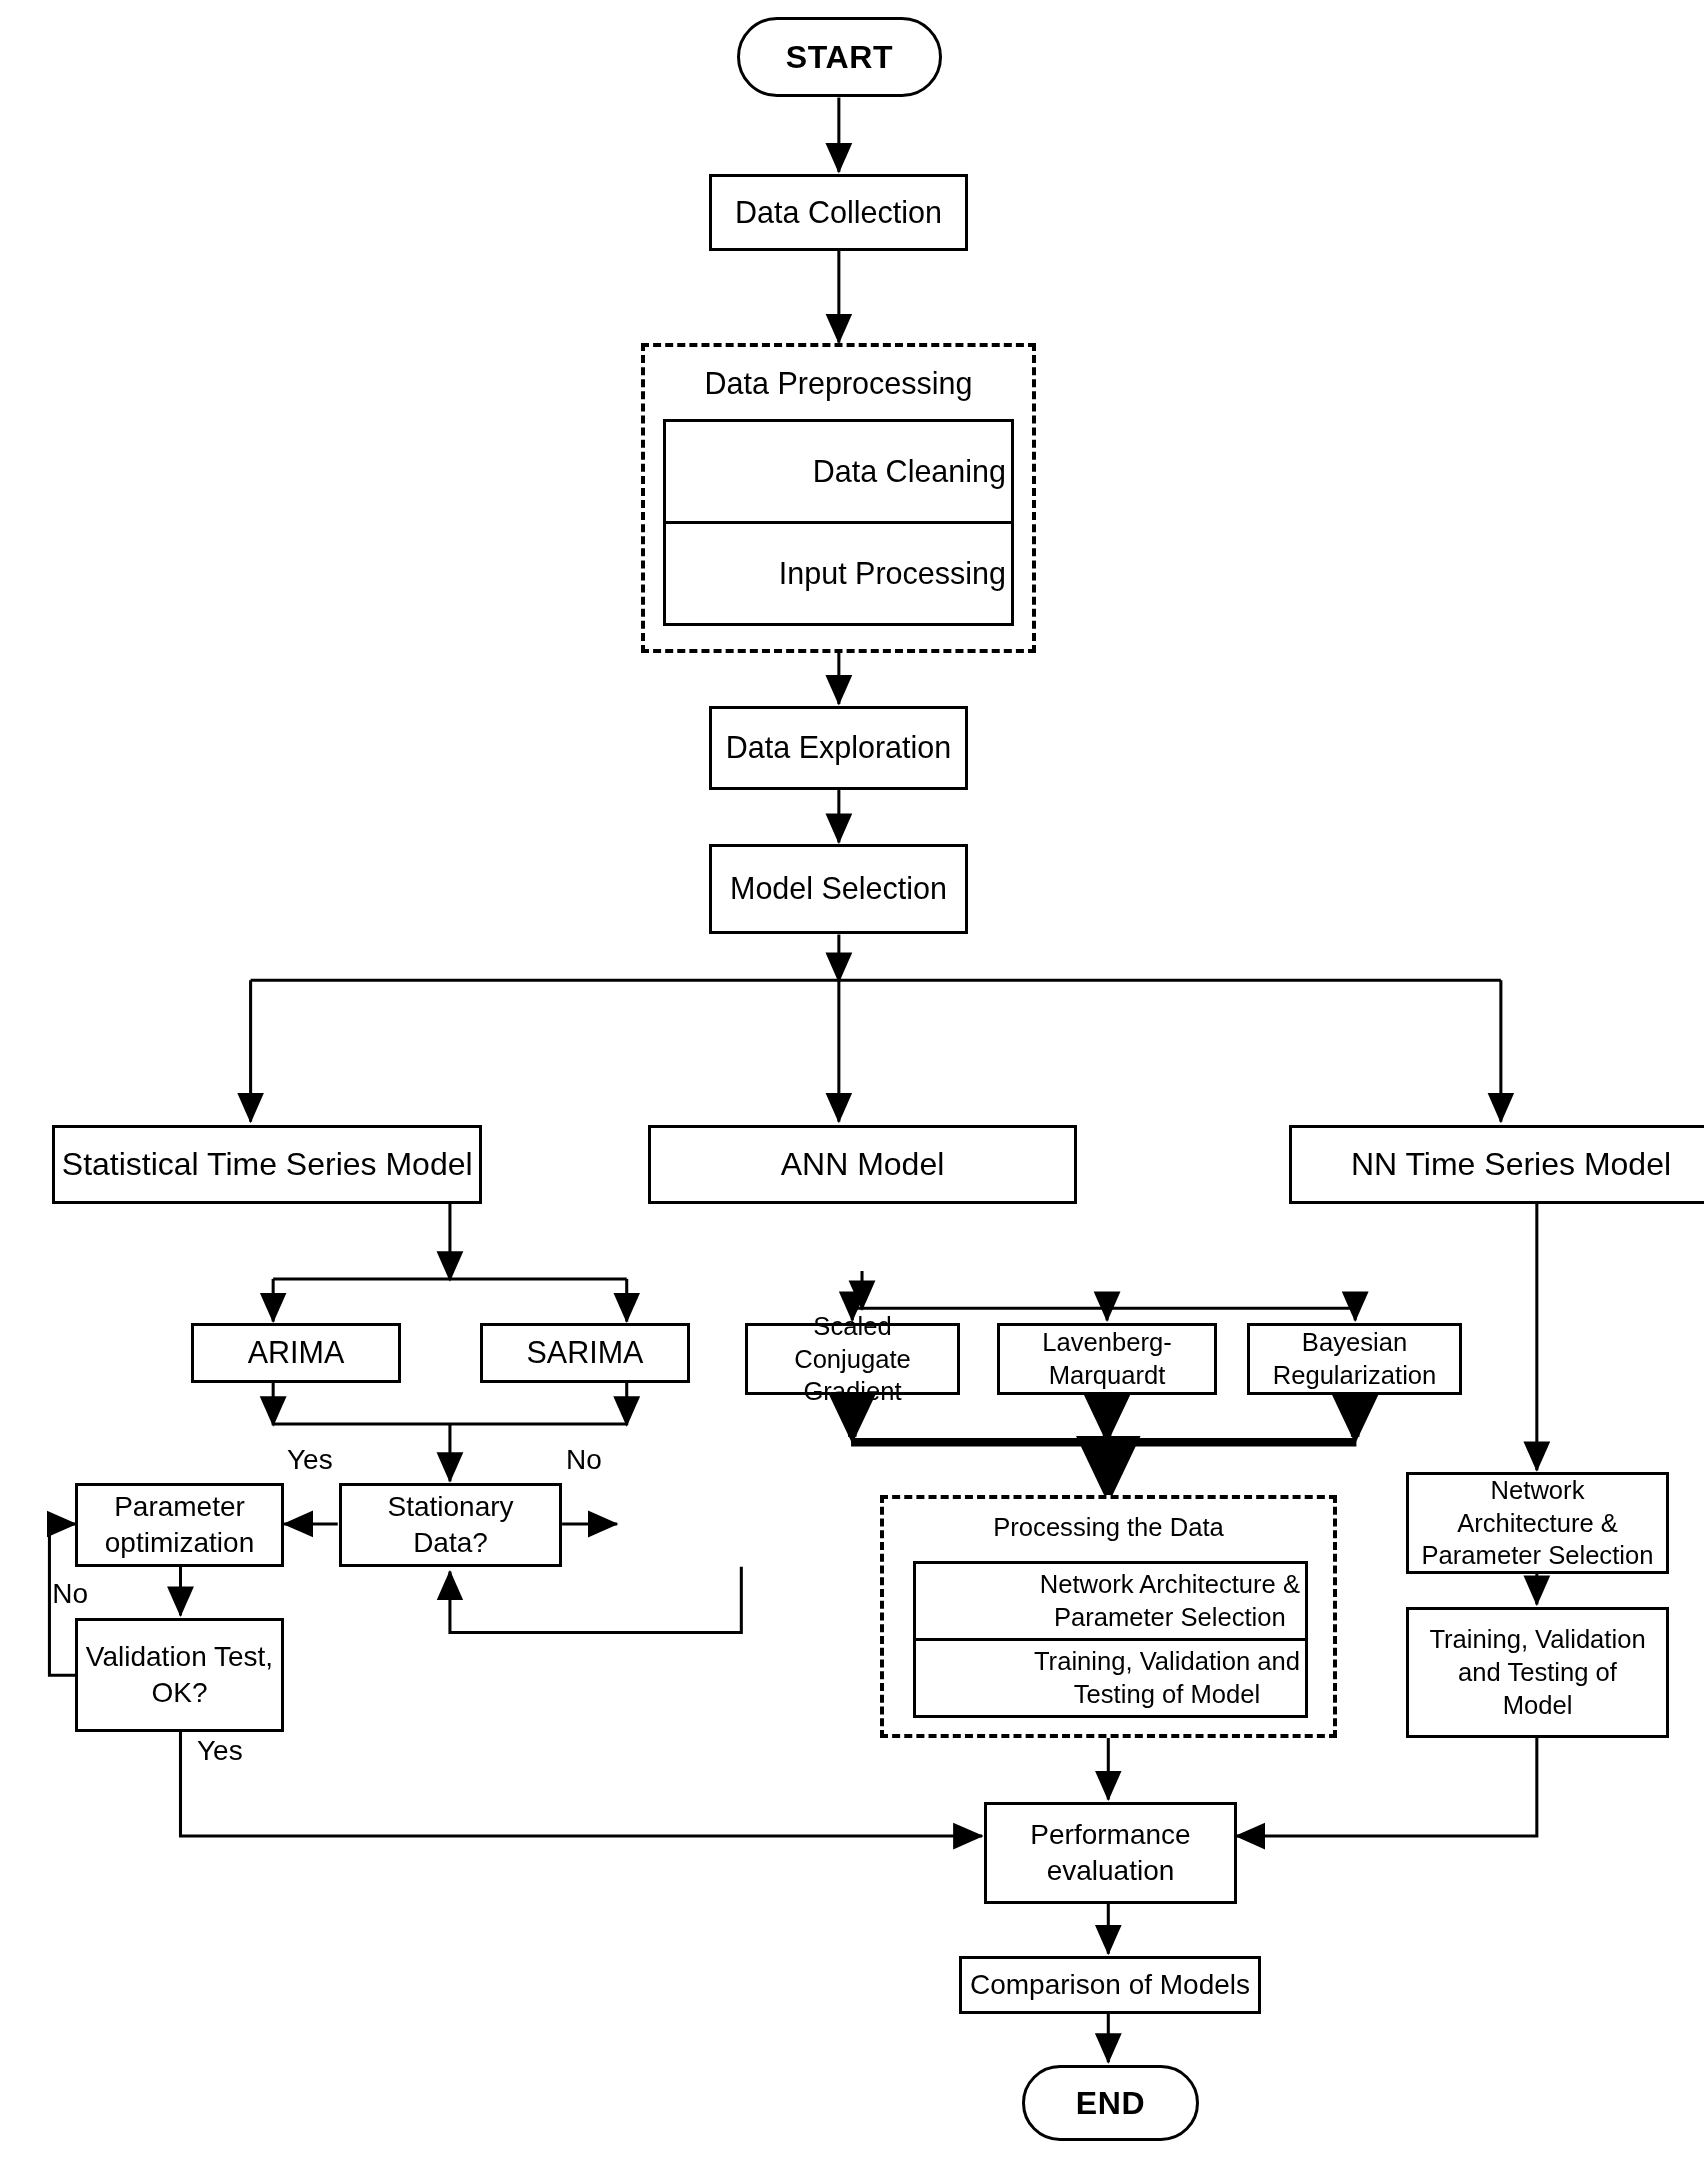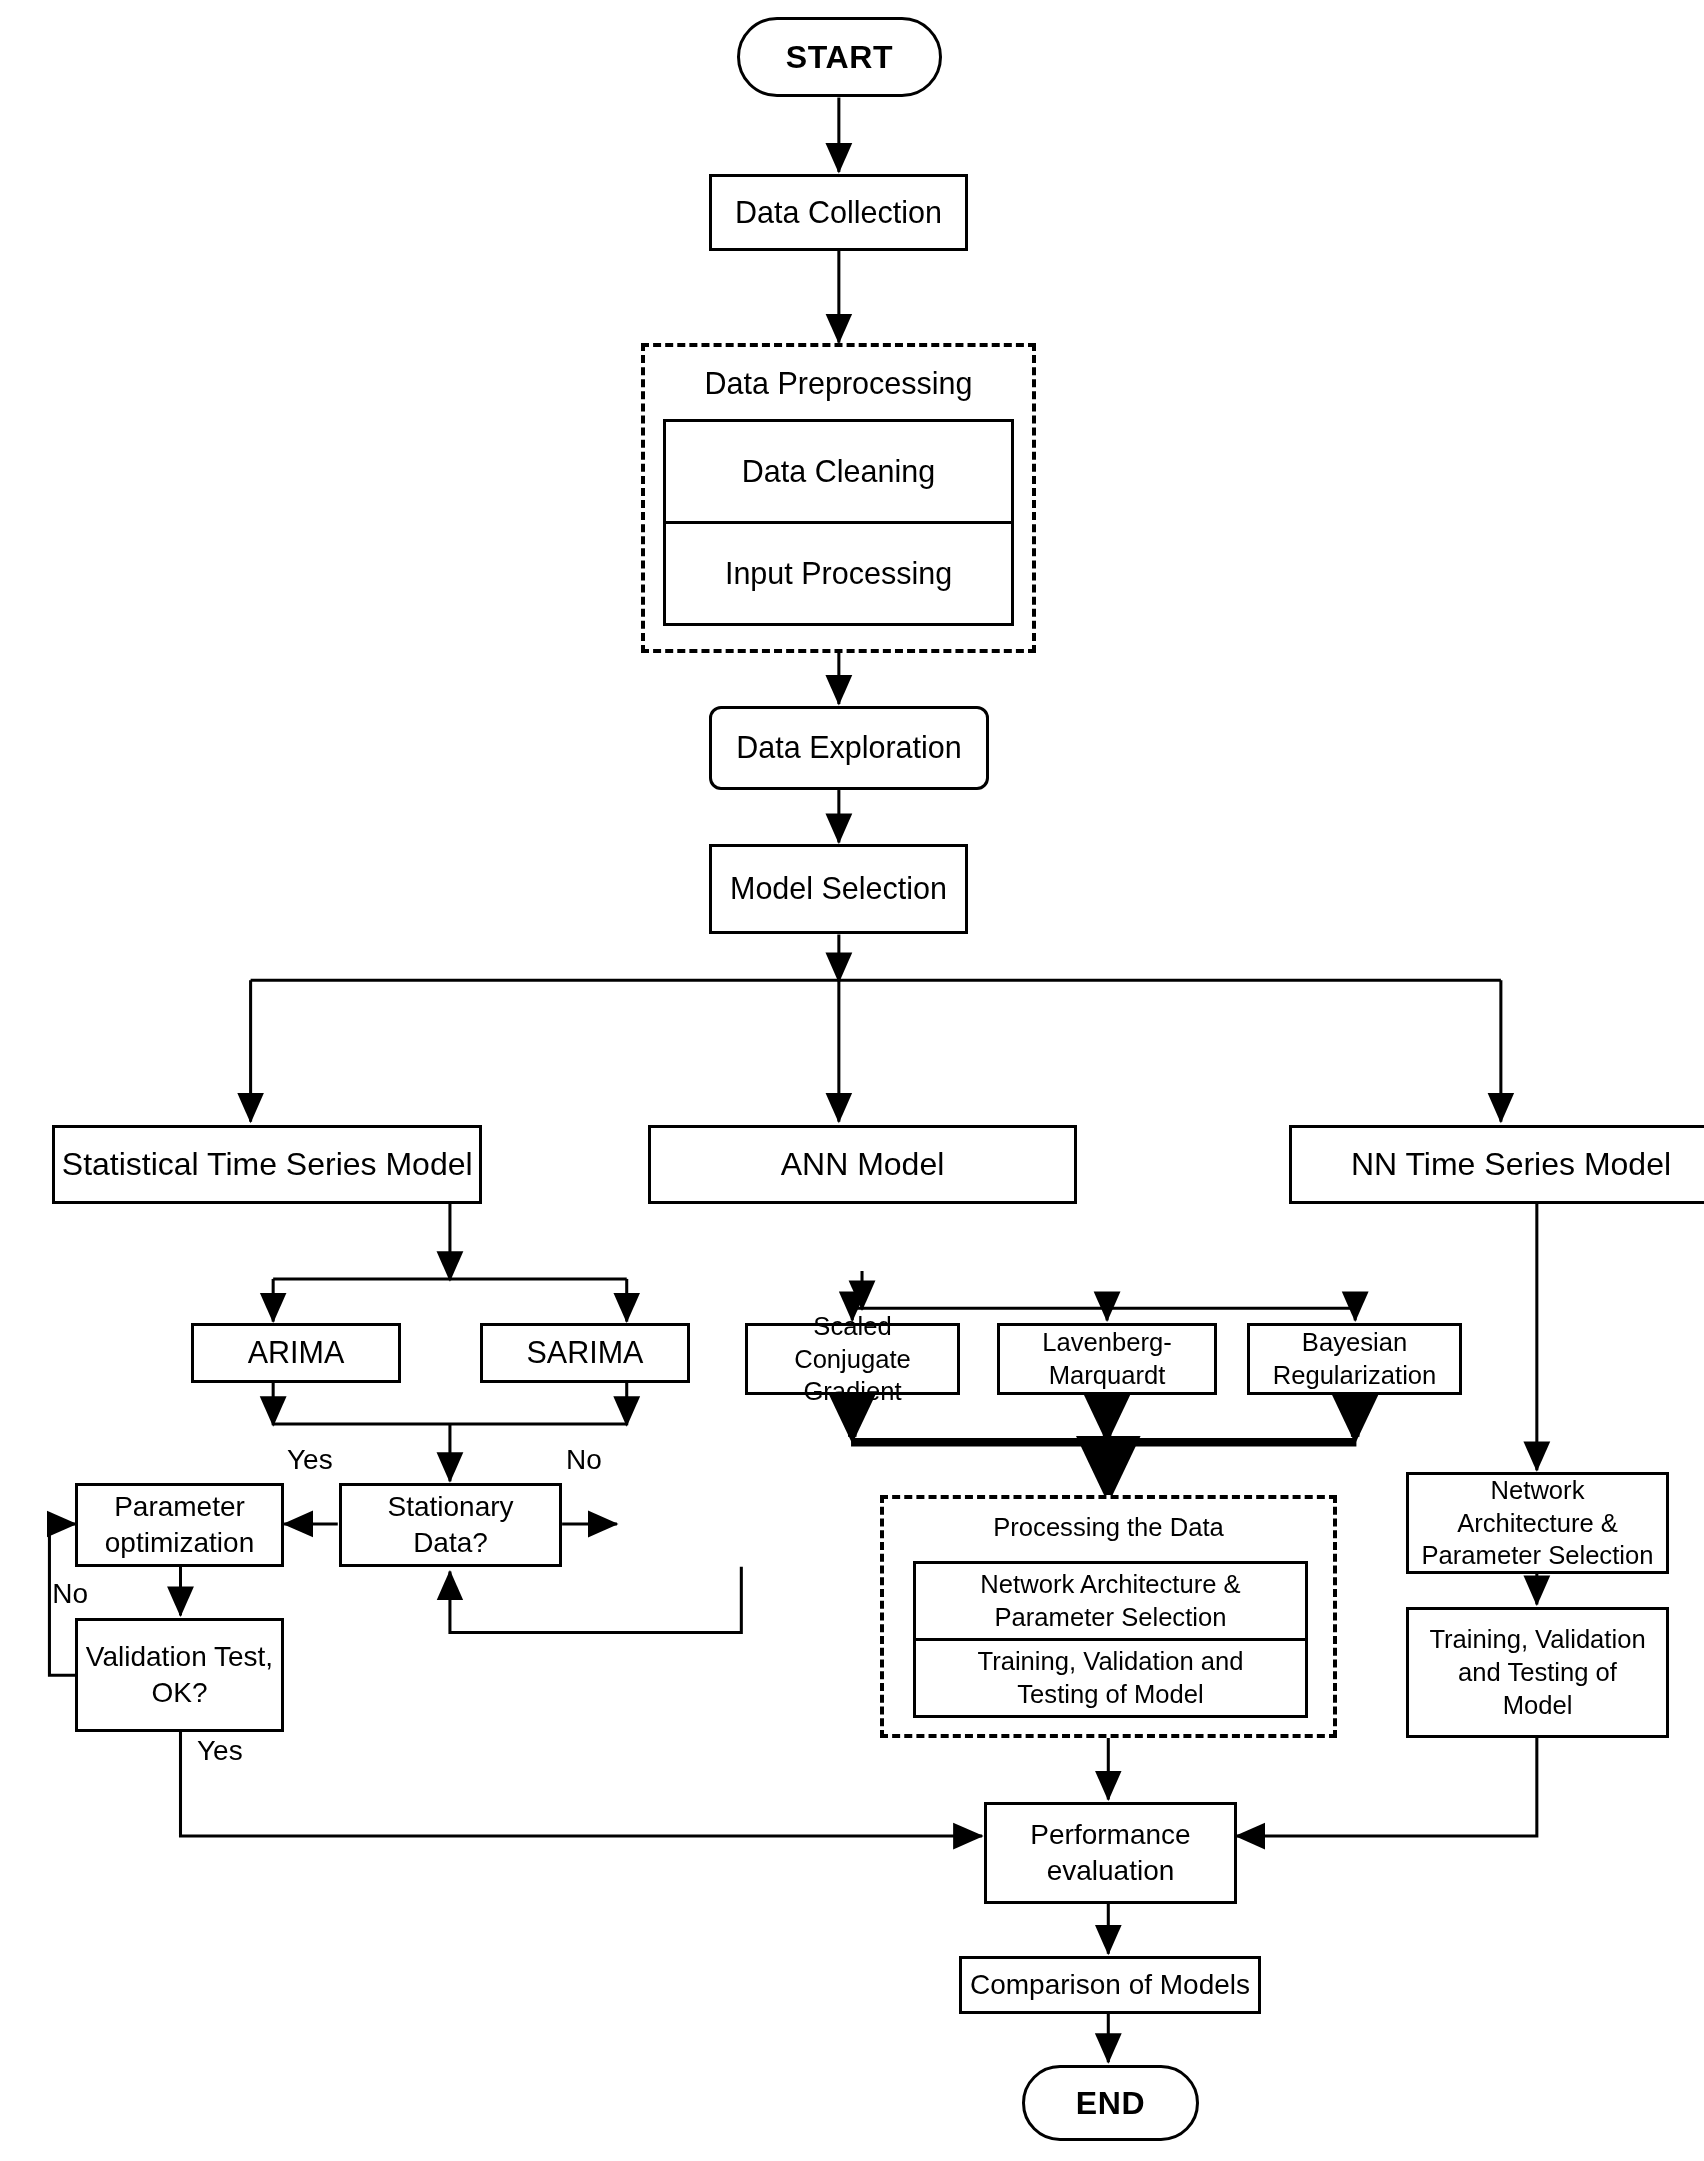--- a/index.html
+++ b/index.html
@@ -73,21 +73,21 @@
     background: #ffffff;
     border: 3px solid #000000;
     z-index: 3;
     display: flex;
     flex-direction: column;
   }
   .stack .cell {
     flex: 1 1 0;
     display: flex;
     align-items: center;
-    justify-content: center;
+    justify-content: flex-end;
     text-align: center;
     color: #000000;
     line-height: 1.28;
     border-bottom: 3px solid #000000;
     box-sizing: border-box;
     white-space: pre-line;
     padding: 0 5px;
   }
   .stack .cell:last-child { border-bottom: none; }
 
@@ -200,21 +200,21 @@
   </div>
   <div class="stack fs-lg" style="left:623px; top:419px; width:351px; height:207px;">
     <div class="cell">
       <span>Data Cleaning</span>
     </div>
     <div class="cell">
       <span>Input Processing</span>
     </div>
   </div>
 
-  <div class="node fs-lg" style="left:669px; top:706px; width:280px; height:84px;border-radius:12px;">
+  <div class="node fs-lg" style="left:669px; top:706px; width:259px; height:84px;">
     <span class="txt">Data Exploration</span>
   </div>
 
   <div class="node fs-lg" style="left:669px; top:844px; width:259px; height:90px;">
     <span class="txt">Model Selection</span>
   </div>
 
   <div class="node fs-xl" style="left:12.2px; top:1125px; width:430px; height:79px;">
     <span class="txt">Statistical Time Series Model</span>
   </div>

